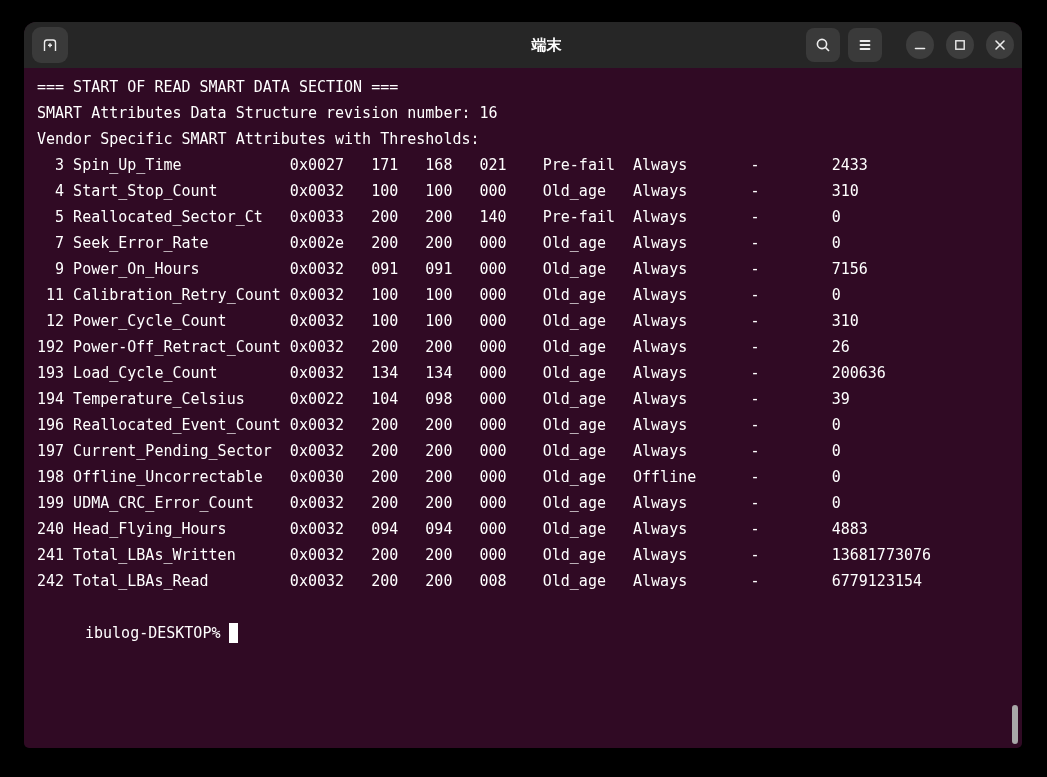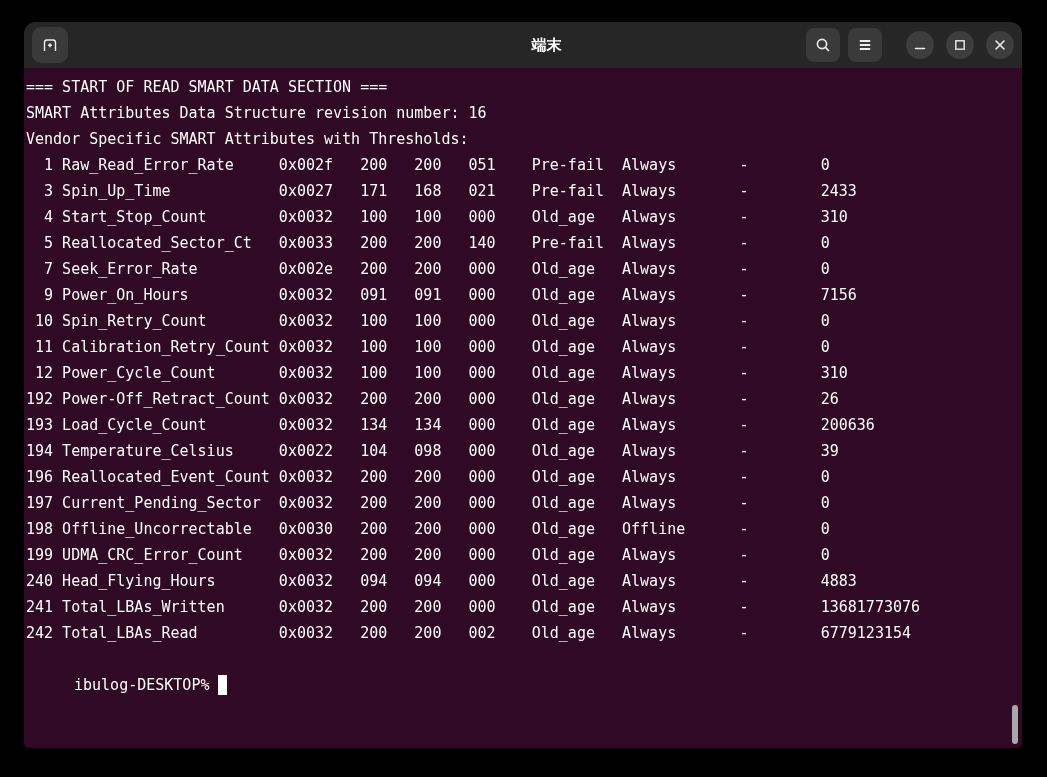--- a/index.html
+++ b/index.html
@@ -35,21 +35,21 @@
   .circle-btn {
     width:28px; height:28px; border:none; border-radius:50%;
     background:var(--circle-button-bg,#3d3d3d); color:var(--icon-color,#ededed);
     display:flex; align-items:center; justify-content:center; cursor:pointer;
   }
   .sq-btn svg, .circle-btn svg { display:block; }
 
   
   .terminal {
     flex:1 1 auto; position:relative; overflow:hidden;
-    padding:6px 0 0 2px;
+    padding:6px 0 0 13px;
     font-family:"DejaVu Sans Mono", monospace;
     font-size:15px; line-height:26px;
     color:var(--terminal-text,#ffffff);
   }
   .line { white-space:pre; height:26px; }
   .prompt-line { white-space:pre; height:26px;margin-left:48px; }
   .cursor {
     display:inline-block; width:9px; height:20px; margin-left:9px;
     background:var(--cursor,#ffffff); vertical-align:middle; transform:translateY(-1px);
   }
@@ -116,38 +116,36 @@
         </button>
       </div>
     </div>
   </div>
 
   <div class="terminal">
     <div id="term-lines">
         <div class="line">=== START OF READ SMART DATA SECTION ===</div>
         <div class="line">SMART Attributes Data Structure revision number: 16</div>
         <div class="line">Vendor Specific SMART Attributes with Thresholds:</div>
-        <div class="line">  1 Raw_Read_Error_Rate     0x002f   200   200   051    Pre-fail  Always       -        0</div>
         <div class="line">  3 Spin_Up_Time            0x0027   171   168   021    Pre-fail  Always       -        2433</div>
         <div class="line">  4 Start_Stop_Count        0x0032   100   100   000    Old_age   Always       -        310</div>
         <div class="line">  5 Reallocated_Sector_Ct   0x0033   200   200   140    Pre-fail  Always       -        0</div>
         <div class="line">  7 Seek_Error_Rate         0x002e   200   200   000    Old_age   Always       -        0</div>
         <div class="line">  9 Power_On_Hours          0x0032   091   091   000    Old_age   Always       -        7156</div>
-        <div class="line"> 10 Spin_Retry_Count        0x0032   100   100   000    Old_age   Always       -        0</div>
         <div class="line"> 11 Calibration_Retry_Count 0x0032   100   100   000    Old_age   Always       -        0</div>
         <div class="line"> 12 Power_Cycle_Count       0x0032   100   100   000    Old_age   Always       -        310</div>
         <div class="line">192 Power-Off_Retract_Count 0x0032   200   200   000    Old_age   Always       -        26</div>
         <div class="line">193 Load_Cycle_Count        0x0032   134   134   000    Old_age   Always       -        200636</div>
         <div class="line">194 Temperature_Celsius     0x0022   104   098   000    Old_age   Always       -        39</div>
         <div class="line">196 Reallocated_Event_Count 0x0032   200   200   000    Old_age   Always       -        0</div>
         <div class="line">197 Current_Pending_Sector  0x0032   200   200   000    Old_age   Always       -        0</div>
         <div class="line">198 Offline_Uncorrectable   0x0030   200   200   000    Old_age   Offline      -        0</div>
         <div class="line">199 UDMA_CRC_Error_Count    0x0032   200   200   000    Old_age   Always       -        0</div>
         <div class="line">240 Head_Flying_Hours       0x0032   094   094   000    Old_age   Always       -        4883</div>
         <div class="line">241 Total_LBAs_Written      0x0032   200   200   000    Old_age   Always       -        13681773076</div>
-        <div class="line">242 Total_LBAs_Read         0x0032   200   200   002    Old_age   Always       -        6779123154</div>
+        <div class="line">242 Total_LBAs_Read         0x0032   200   200   008    Old_age   Always       -        6779123154</div>
         <div class="line"></div>
       </div>
     <div class="prompt-line"><span>ibulog-DESKTOP%</span><span class="cursor"></span></div>
     <div class="scroll-thumb"></div>
   </div>
 
 </div>
 
 </body></html>

